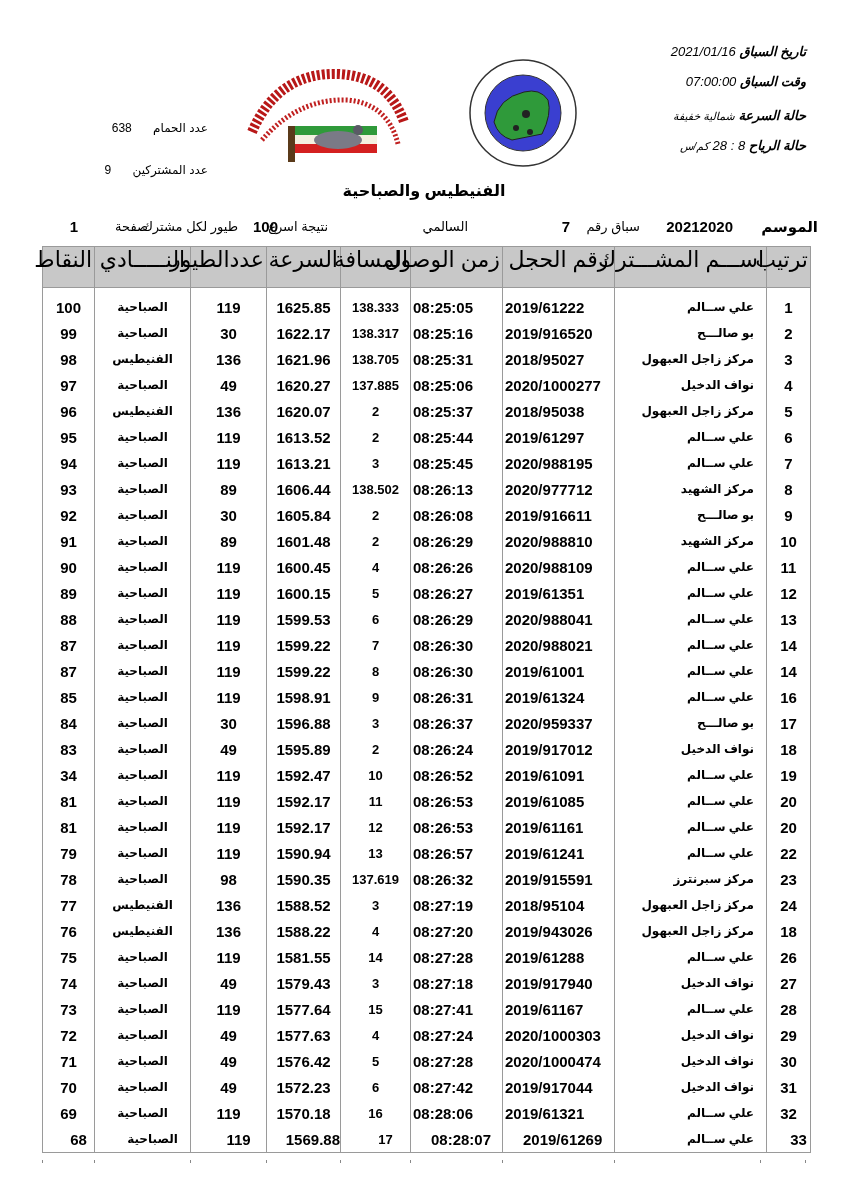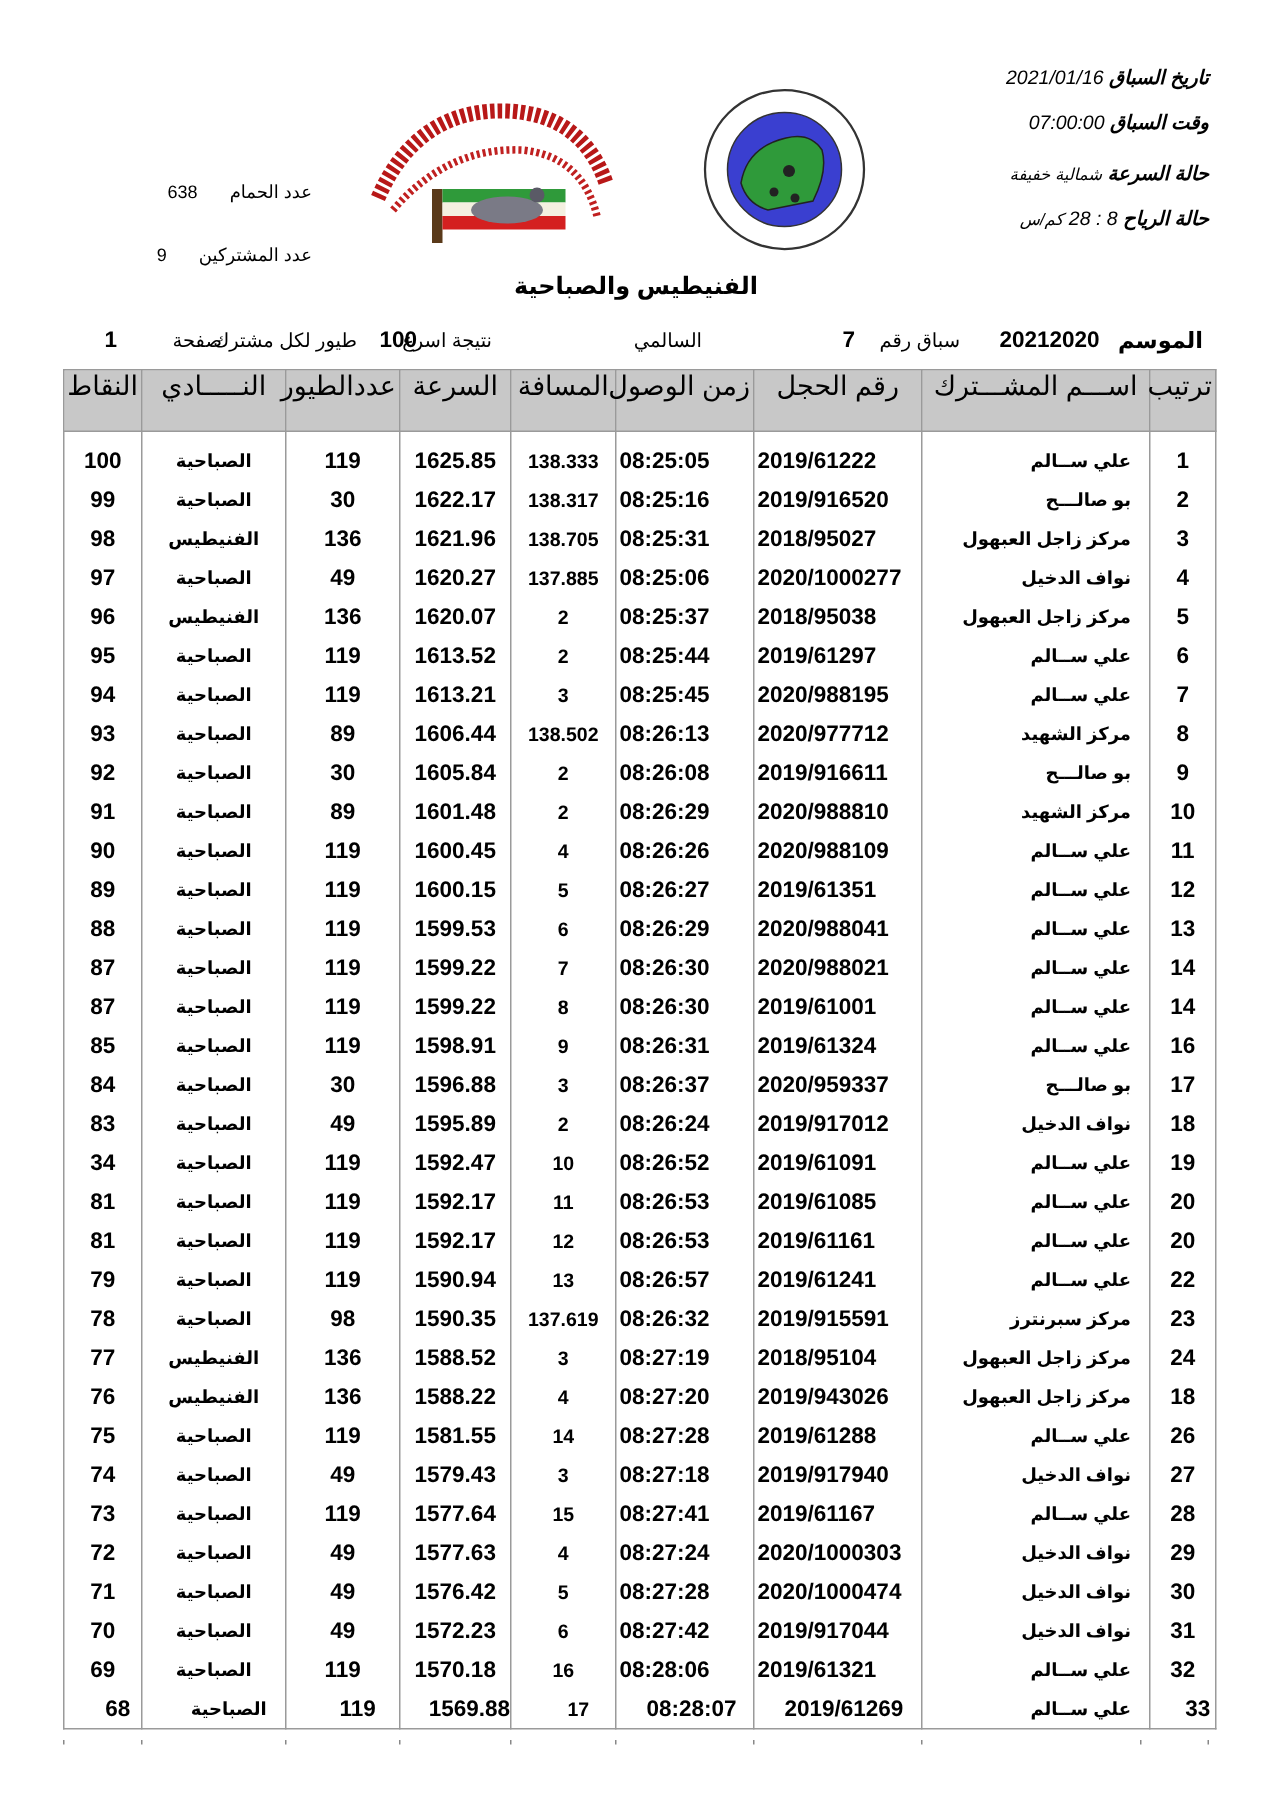--- a/index.html
+++ b/index.html
@@ -13,21 +13,21 @@
   .count-line { right:640px; direction:rtl; font-size:12px; white-space:nowrap; }
   .count-line .num { display:inline-block; margin-right:18px; }
   .title { left:0; width:848px; top:181px; text-align:center; font-weight:bold; font-size:16px; }
   .subhead { top:218px; left:0; width:848px; height:20px; }
   .subhead span { position:absolute; white-space:nowrap; }
   .b14 { font-weight:bold; font-size:15px; }
   .n13 { font-size:13px;margin-left:24px; }
 
   table.results { position:absolute; top:246px; left:42px; width:764px; border-collapse:collapse;
                   direction:rtl; table-layout:fixed; }
-  table.results th { background:#c8c8c8; font-weight:normal; font-size:18px; height:40px;
+  table.results th { background:#c8c8c8; font-weight:normal; font-size:22px; height:40px;
                      border:1px solid #9a9a9a; padding:0 2px; white-space:nowrap; vertical-align:top; }
   table.results td { height:26px; font-size:15px; font-weight:bold; text-align:center;
                      border-left:1px solid #9a9a9a; border-right:1px solid #9a9a9a; padding:0; white-space:nowrap; }
   table.results tr.first td { padding-top:6px; }
   table.results tbody tr:last-child td { border-bottom:1px solid #9a9a9a;padding-left:20px; }
   table.results td.name { text-align:right; padding-right:12px; font-size:12px; }
   table.results td.club { font-size:12px; }
   table.results td.dist { font-size:13px; }
   table.results td.ring { text-align:left; padding-left:2px; }
   table.results td.time { text-align:left; padding-left:2px; }
@@ -83,21 +83,21 @@
     <path d="M26 66 Q30 42 56 36 Q72 32 80 44 Q84 58 74 78 L44 84 Q30 80 26 66 Z" fill="#2f9a3a" stroke="#222" stroke-width="1"></path>
     <circle cx="58" cy="58" r="4" fill="#222"></circle>
     <circle cx="48" cy="72" r="3" fill="#222"></circle>
     <circle cx="62" cy="76" r="3" fill="#222"></circle>
   </svg>
 </div>
 
 <div class="abs title">الفنيطيس والصباحية</div>
 
 <div class="abs subhead">
-  <span class="b14" style="right:46px;">الموسم</span>
+  <span class="b14" style="right:30px;">الموسم</span>
   <span class="b14" style="right:115px;">20212020</span>
   <span class="n13" style="right:208px; top:1px;">سباق رقم</span>
   <span class="b14" style="right:278px;">7</span>
   <span class="n13" style="right:380px; top:1px;">السالمي</span>
   <span class="n13" style="right:520px; top:1px;">نتيجة اسرع</span>
   <span class="b14" style="right:570px;">100</span>
   <span class="n13" style="right:610px; top:1px;">طيور لكل مشترك</span>
   <span class="n13" style="right:700px; top:1px;">صفحة</span>
   <span class="b14" style="right:770px;">1</span>
 </div>

